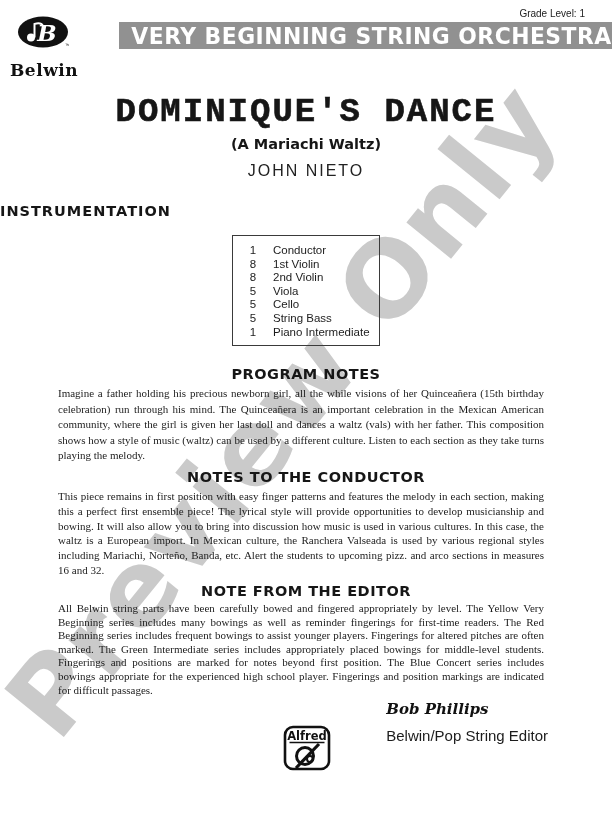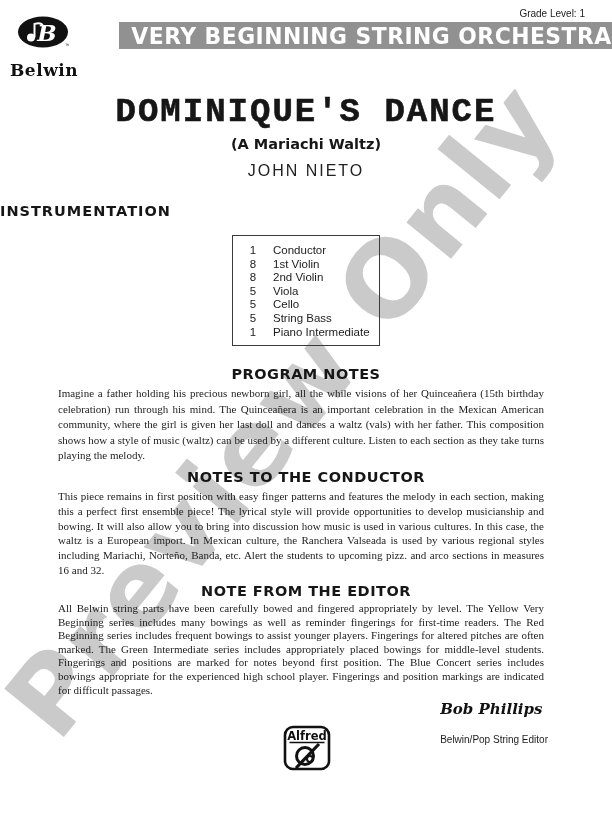--- a/index.html
+++ b/index.html
@@ -80,21 +80,21 @@
   #editor-heading{top:583px;}
   #editor-body{top:602px;line-height:13.6px;}
   
   .signature{
     position:absolute;top:700px;right:64px;
   }
   .signature-name{
     font-family:"DejaVu Serif", serif;font-style:italic;font-weight:bold;
     font-size:15px;color:#111;
   }
-  .signature-title{font-size:10px;color:#1c1c1c;margin-top:16px;}
+  .signature-title{font-size:15px;color:#1c1c1c;margin-top:9px;}
   
   .alfred-logo{position:absolute;top:725px;left:283px;}
   
   .footer-note{
     position:absolute;top:785px;left:0;right:0;text-align:center;
     font-size:8.6px;color:#1c1c1c;letter-spacing:.1px;
   }
   .footer-note b{font-weight:bold;}
 </style>
 </head>

